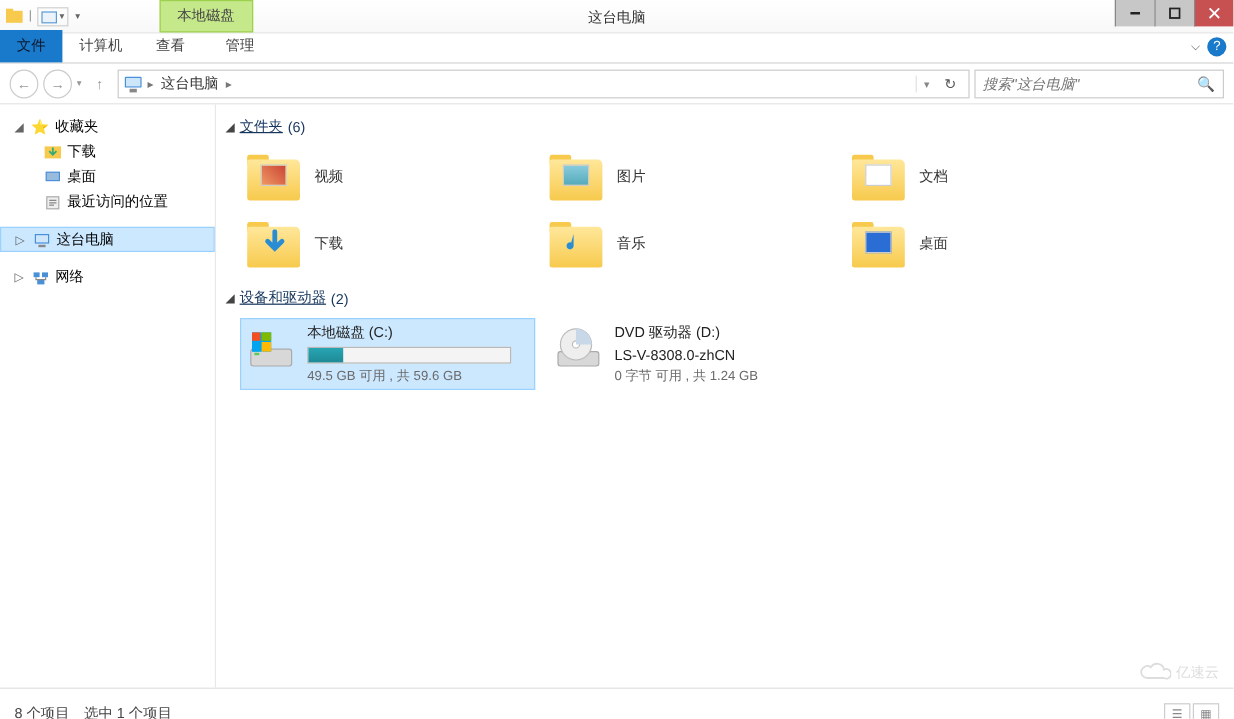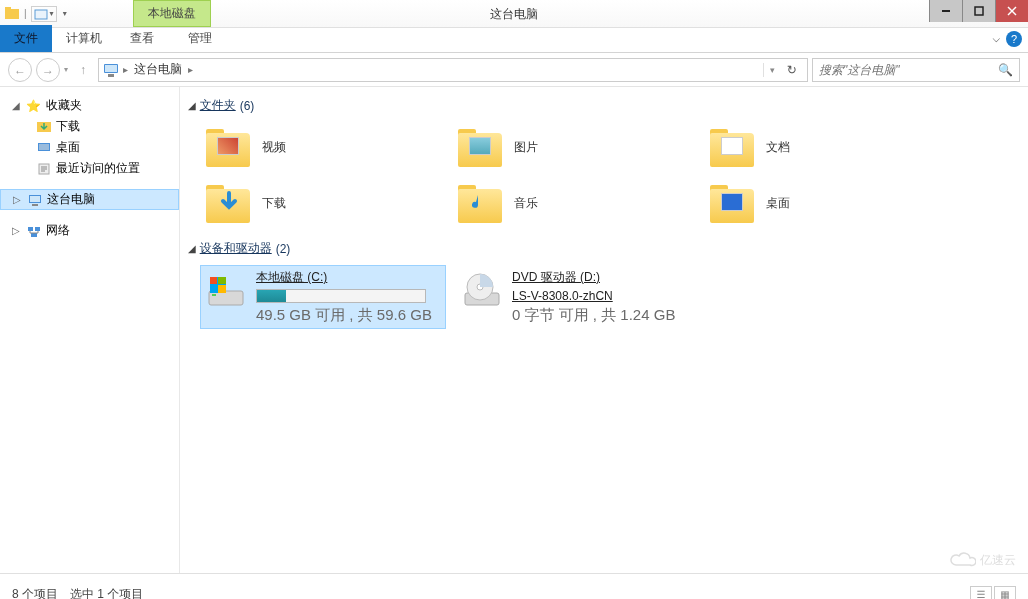--- a/index.html
+++ b/index.html
@@ -58,24 +58,24 @@
 .folder-shape { width:44px; height:34px; background:linear-gradient(to bottom,#ffe79a 0%,#f7ca4d 100%); border-radius:2px 4px 2px 2px; position:absolute; bottom:0; }
 .folder-tab { width:18px; height:8px; background:#f7ca4d; position:absolute; top:2px; left:0; border-radius:2px 2px 0 0;}
 .folder-inner { position:absolute; width:22px; height:18px; background:#fff; border:1px solid #ccc; top:10px; left:11px; }
 .folder-label { color:#333; }
 
 .drive-grid { display:flex; gap:10px; margin-left:12px; }
 .drive-item { width:246px; display:flex; gap:8px; padding:4px; }
 .drive-item.selected { background:#cce8ff; border:1px solid #99d1ff; padding:3px; }
 .drive-icon { width:44px; height:44px; display:flex; align-items:center; justify-content:center; }
 .drive-info { flex:1; }
-.drive-name { color:#222; margin-bottom:3px;text-decoration:underline; }
+.drive-name { color:#222; margin-bottom:3px; }
 .drive-bar { width:170px; height:14px; border:1px solid #b8b8b8; background:#f4f4f4; margin-bottom:3px; }
 .drive-bar-fill { height:100%; background:linear-gradient(to bottom,#28a5b3,#1e8a96); }
-.drive-sub { color:#6a6a6a; font-size:15px; }
+.drive-sub { color:#6a6a6a; font-size:11px; }
 
 
 .statusbar { height:42px; border-top:1px solid #e0e0e0; display:flex; align-items:center; padding:0 12px; gap:12px; color:#444; }
 .statusbar .views { margin-left:auto; display:flex; gap:2px; }
 .statusbar .view-btn { width:22px; height:18px; border:1px solid #ccc; display:flex; align-items:center; justify-content:center; color:#888; font-size:10px;}
 
 .watermark { position:absolute; right:12px; bottom:30px; color:#cfcfcf; font-size:18px; display:flex; align-items:center; gap:4px; opacity:.7; pointer-events:none;}
 </style>
 </head>
 <body>

